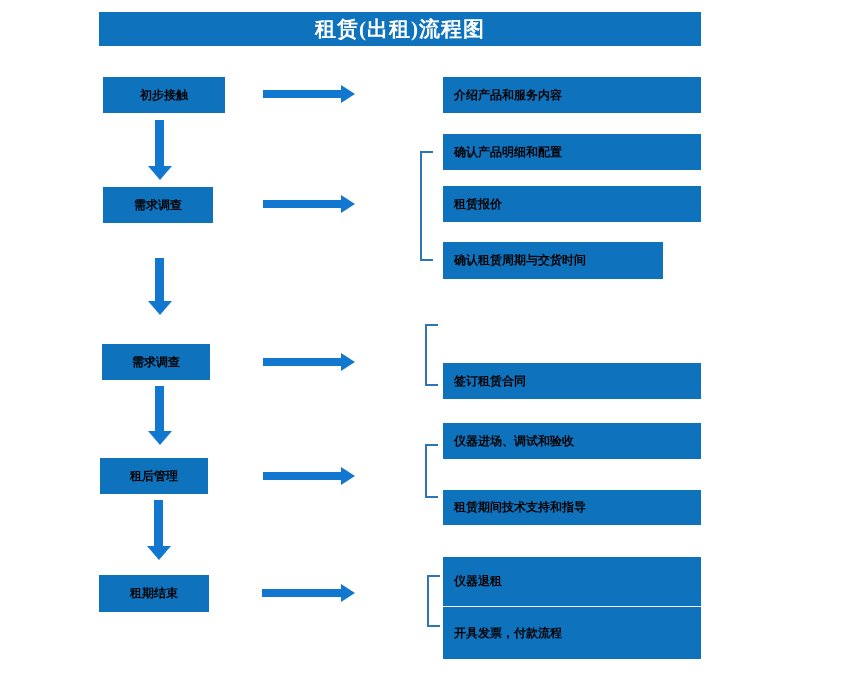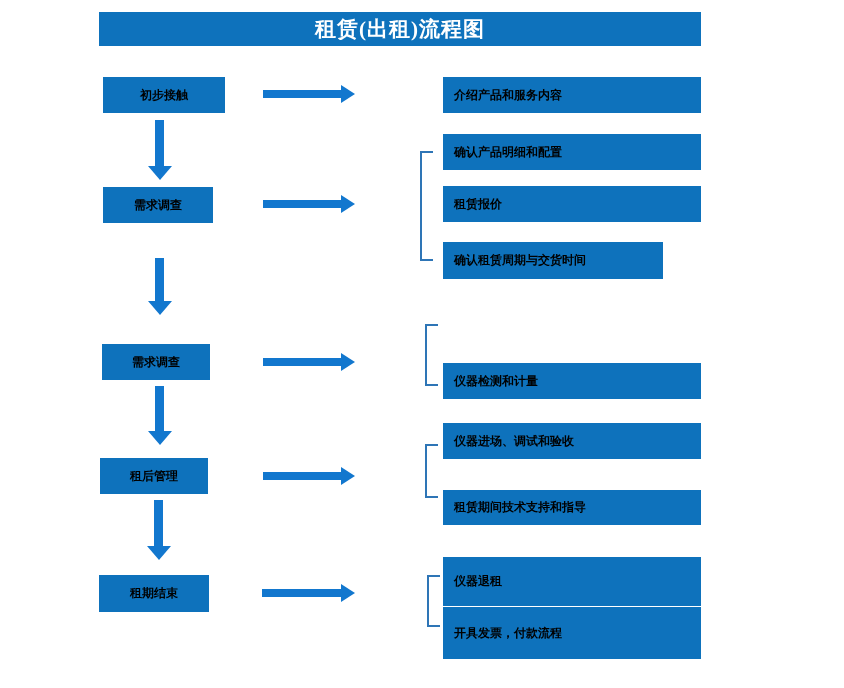--- a/index.html
+++ b/index.html
@@ -69,21 +69,21 @@
   <div class="bracket" style="left:425px;top:324px;height:62px"></div>
   <div class="bracket" style="left:425px;top:444px;height:54px"></div>
   <div class="bracket" style="left:427px;top:575px;height:52px"></div>
 
   <div class="node right" style="left:443px;top:77px;width:258px;height:36px">介绍产品和服务内容</div>
 
   <div class="node right" style="left:443px;top:186px;width:258px;height:36px">租赁报价</div>
   <div class="node right" style="left:443px;top:134px;width:258px;height:36px">确认产品明细和配置</div>
   <div class="node right" style="left:443px;top:242px;width:220px;height:37px">确认租赁周期与交货时间</div>
 
-  <div class="node right" style="left:443px;top:363px;width:258px;height:36px">仪器检测和计量</div>
+  <div class="node right" style="left:443px;top:363px;width:258px;height:36px">签订租赁合同</div>
 
   <div class="node right" style="left:443px;top:490px;width:258px;height:35px">租赁期间技术支持和指导</div>
   <div class="node right" style="left:443px;top:423px;width:258px;height:36px">仪器进场、调试和验收</div>
 
   <div class="node right" style="left:443px;top:557px;width:258px;height:49px">仪器退租</div>
   <div class="node right" style="left:443px;top:607px;width:258px;height:52px">开具发票，付款流程</div>
 
 </div>
 
 </body></html>

